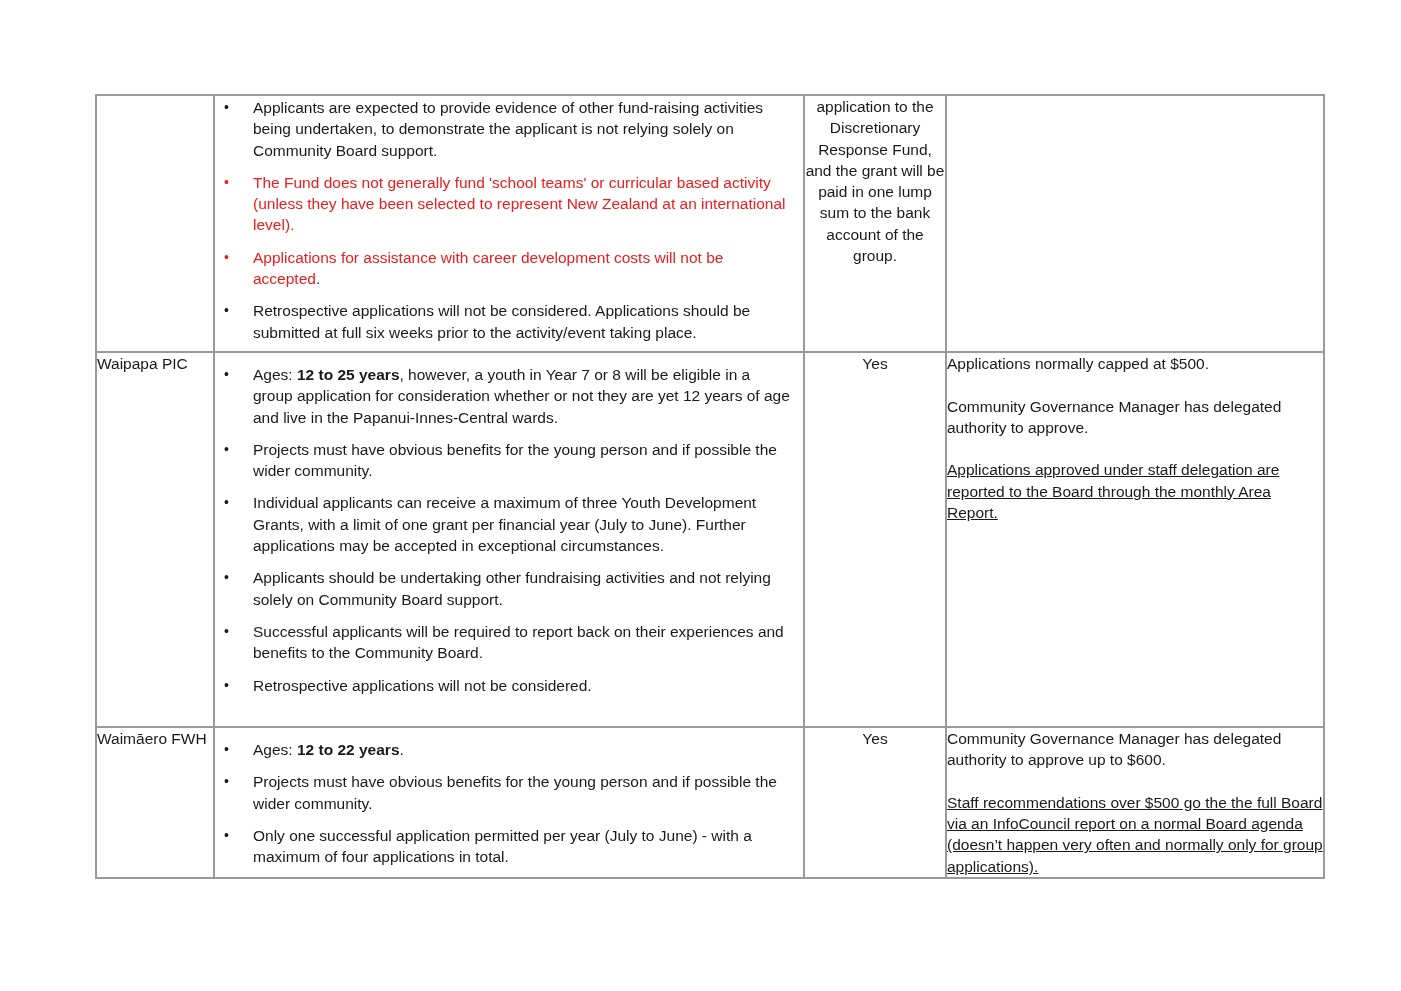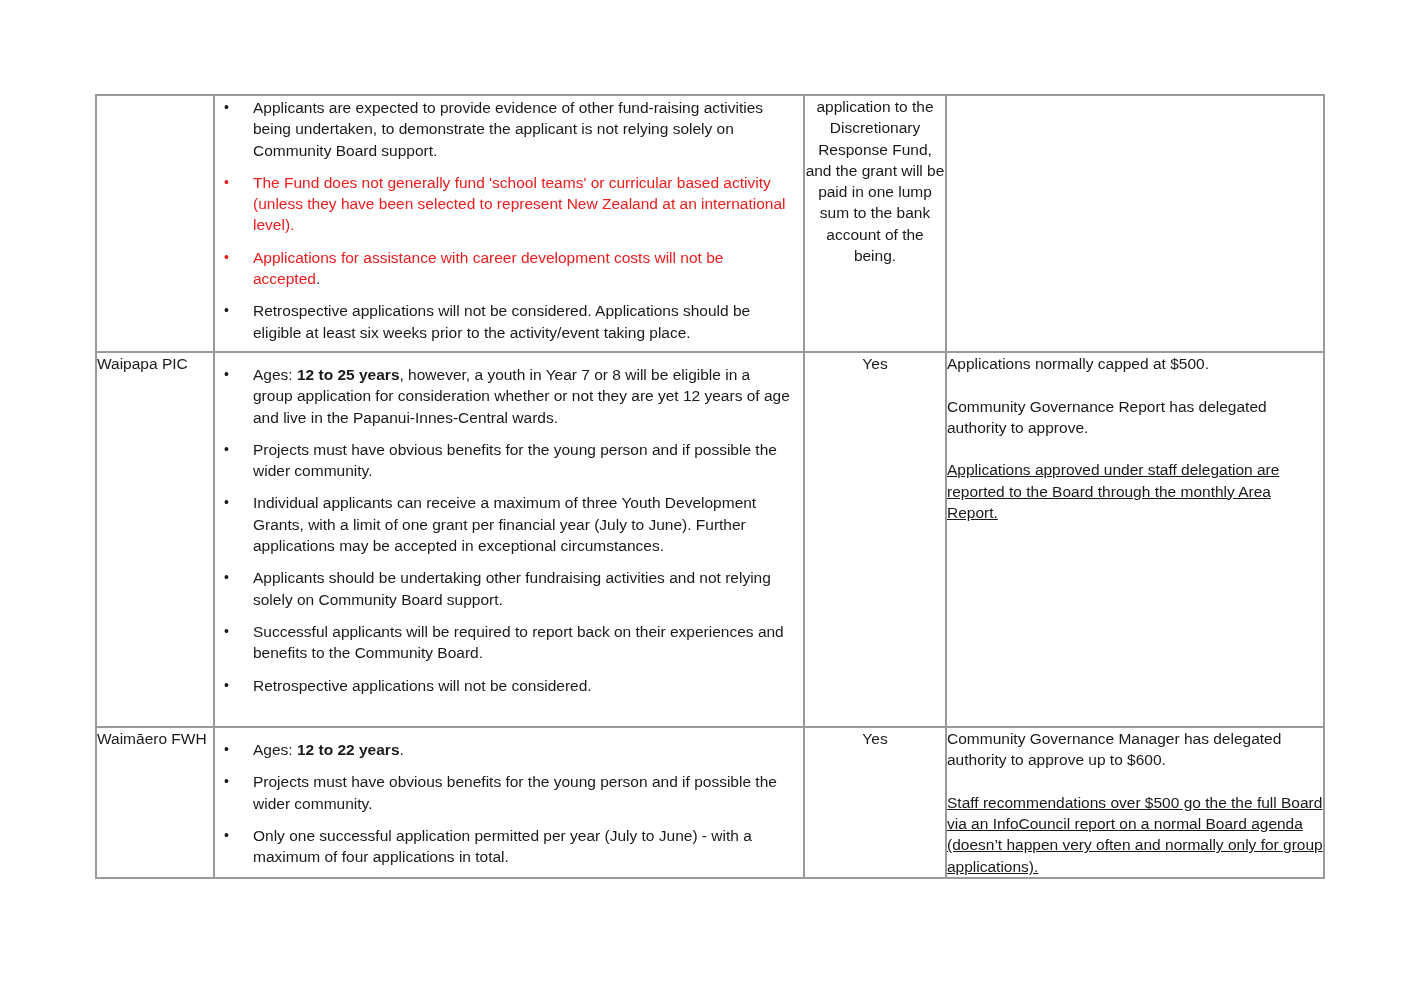--- a/index.html
+++ b/index.html
@@ -51,25 +51,25 @@
 
       <tr class="r1">
         <td class="board">
           <span></span>
         </td>
         <td class="criteria first-row">
           <ul>
             <li><span class="bullet">•</span><span>Applicants are expected to provide evidence of other fund-raising activities being undertaken, to demonstrate the applicant is not relying solely on Community Board support.</span></li>
             <li class="red"><span class="bullet">•</span><span>The Fund does not generally fund 'school teams' or curricular based activity (unless they have been selected to represent New Zealand at an international level).</span></li>
             <li class="red"><span class="bullet">•</span><span>Applications for assistance with career development costs will not be accepted</span><span class="tail">.</span></li>
-            <li><span class="bullet">•</span><span>Retrospective applications will not be considered. Applications should be eligible at least six weeks prior to the activity/event taking place.</span></li>
+            <li><span class="bullet">•</span><span>Retrospective applications will not be considered. Applications should be submitted at full six weeks prior to the activity/event taking place.</span></li>
           </ul>
         </td>
         <td class="center">
-          <span>application to the Discretionary Response Fund, and the grant will be paid in one lump sum to the bank account of the being.</span>
+          <span>application to the Discretionary Response Fund, and the grant will be paid in one lump sum to the bank account of the group.</span>
         </td>
         <td class="delegation"></td>
       </tr>
 
       <tr class="r2">
         <td class="board">
           <span>Waipapa PIC</span>
         </td>
         <td class="criteria mid-row">
           <ul>
@@ -79,21 +79,21 @@
             <li><span class="bullet">•</span><span>Applicants should be undertaking other fundraising activities and not relying solely on Community Board support.</span></li>
             <li><span class="bullet">•</span><span>Successful applicants will be required to report back on their experiences and benefits to the Community Board.</span></li>
             <li><span class="bullet">•</span><span>Retrospective applications will not be considered.</span></li>
           </ul>
         </td>
         <td class="center">
           <span>Yes</span>
         </td>
         <td class="delegation">
           <p>Applications normally capped at $500.</p>
-          <p>Community Governance Report has delegated authority to approve.</p>
+          <p>Community Governance Manager has delegated authority to approve.</p>
           <p>Applications approved under staff delegation are reported to the Board through the monthly Area Report.</p>
         </td>
       </tr>
 
       <tr class="r3">
         <td class="board">
           <span>Waimāero FWH</span>
         </td>
         <td class="criteria mid-row">
           <ul>

